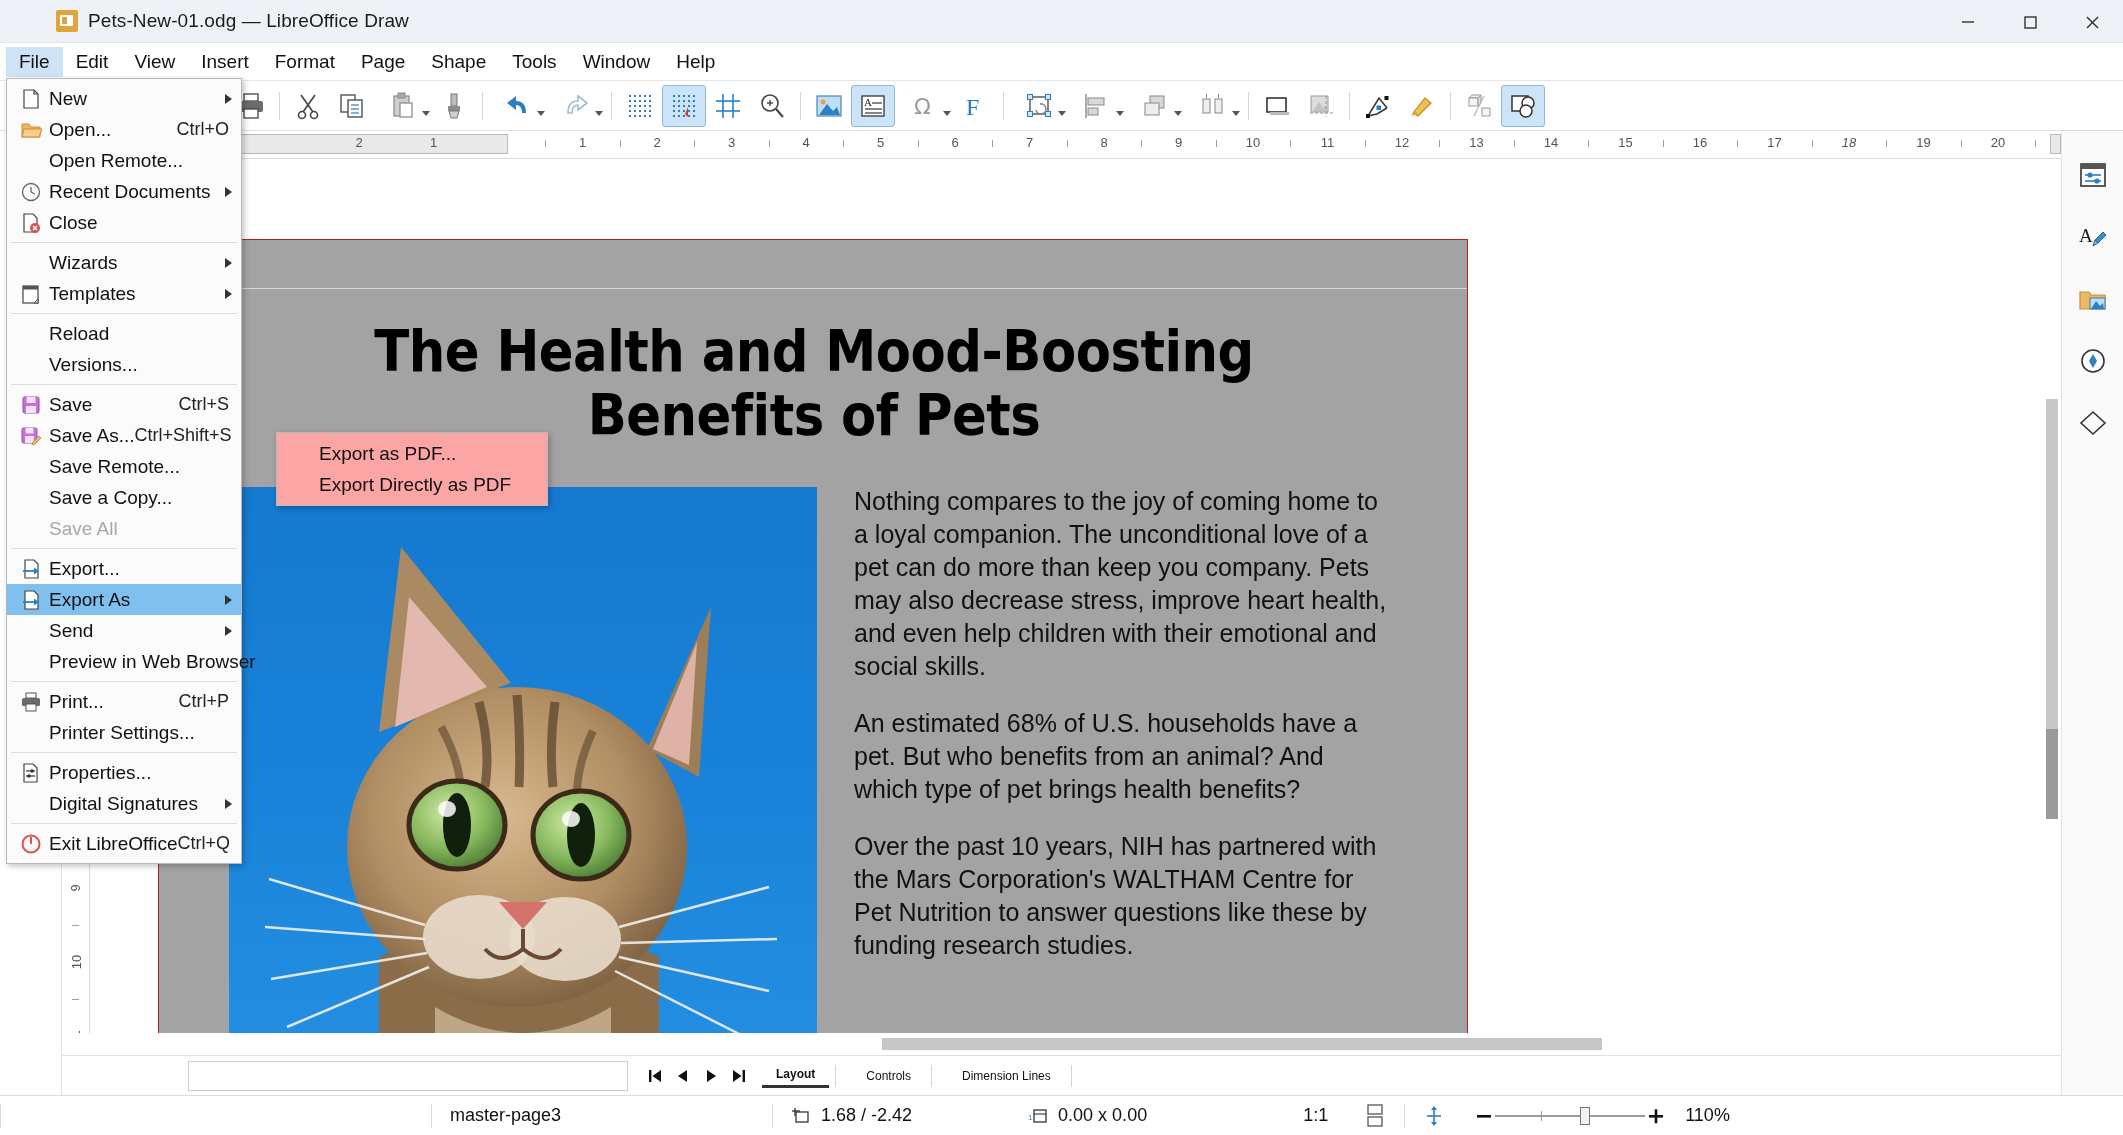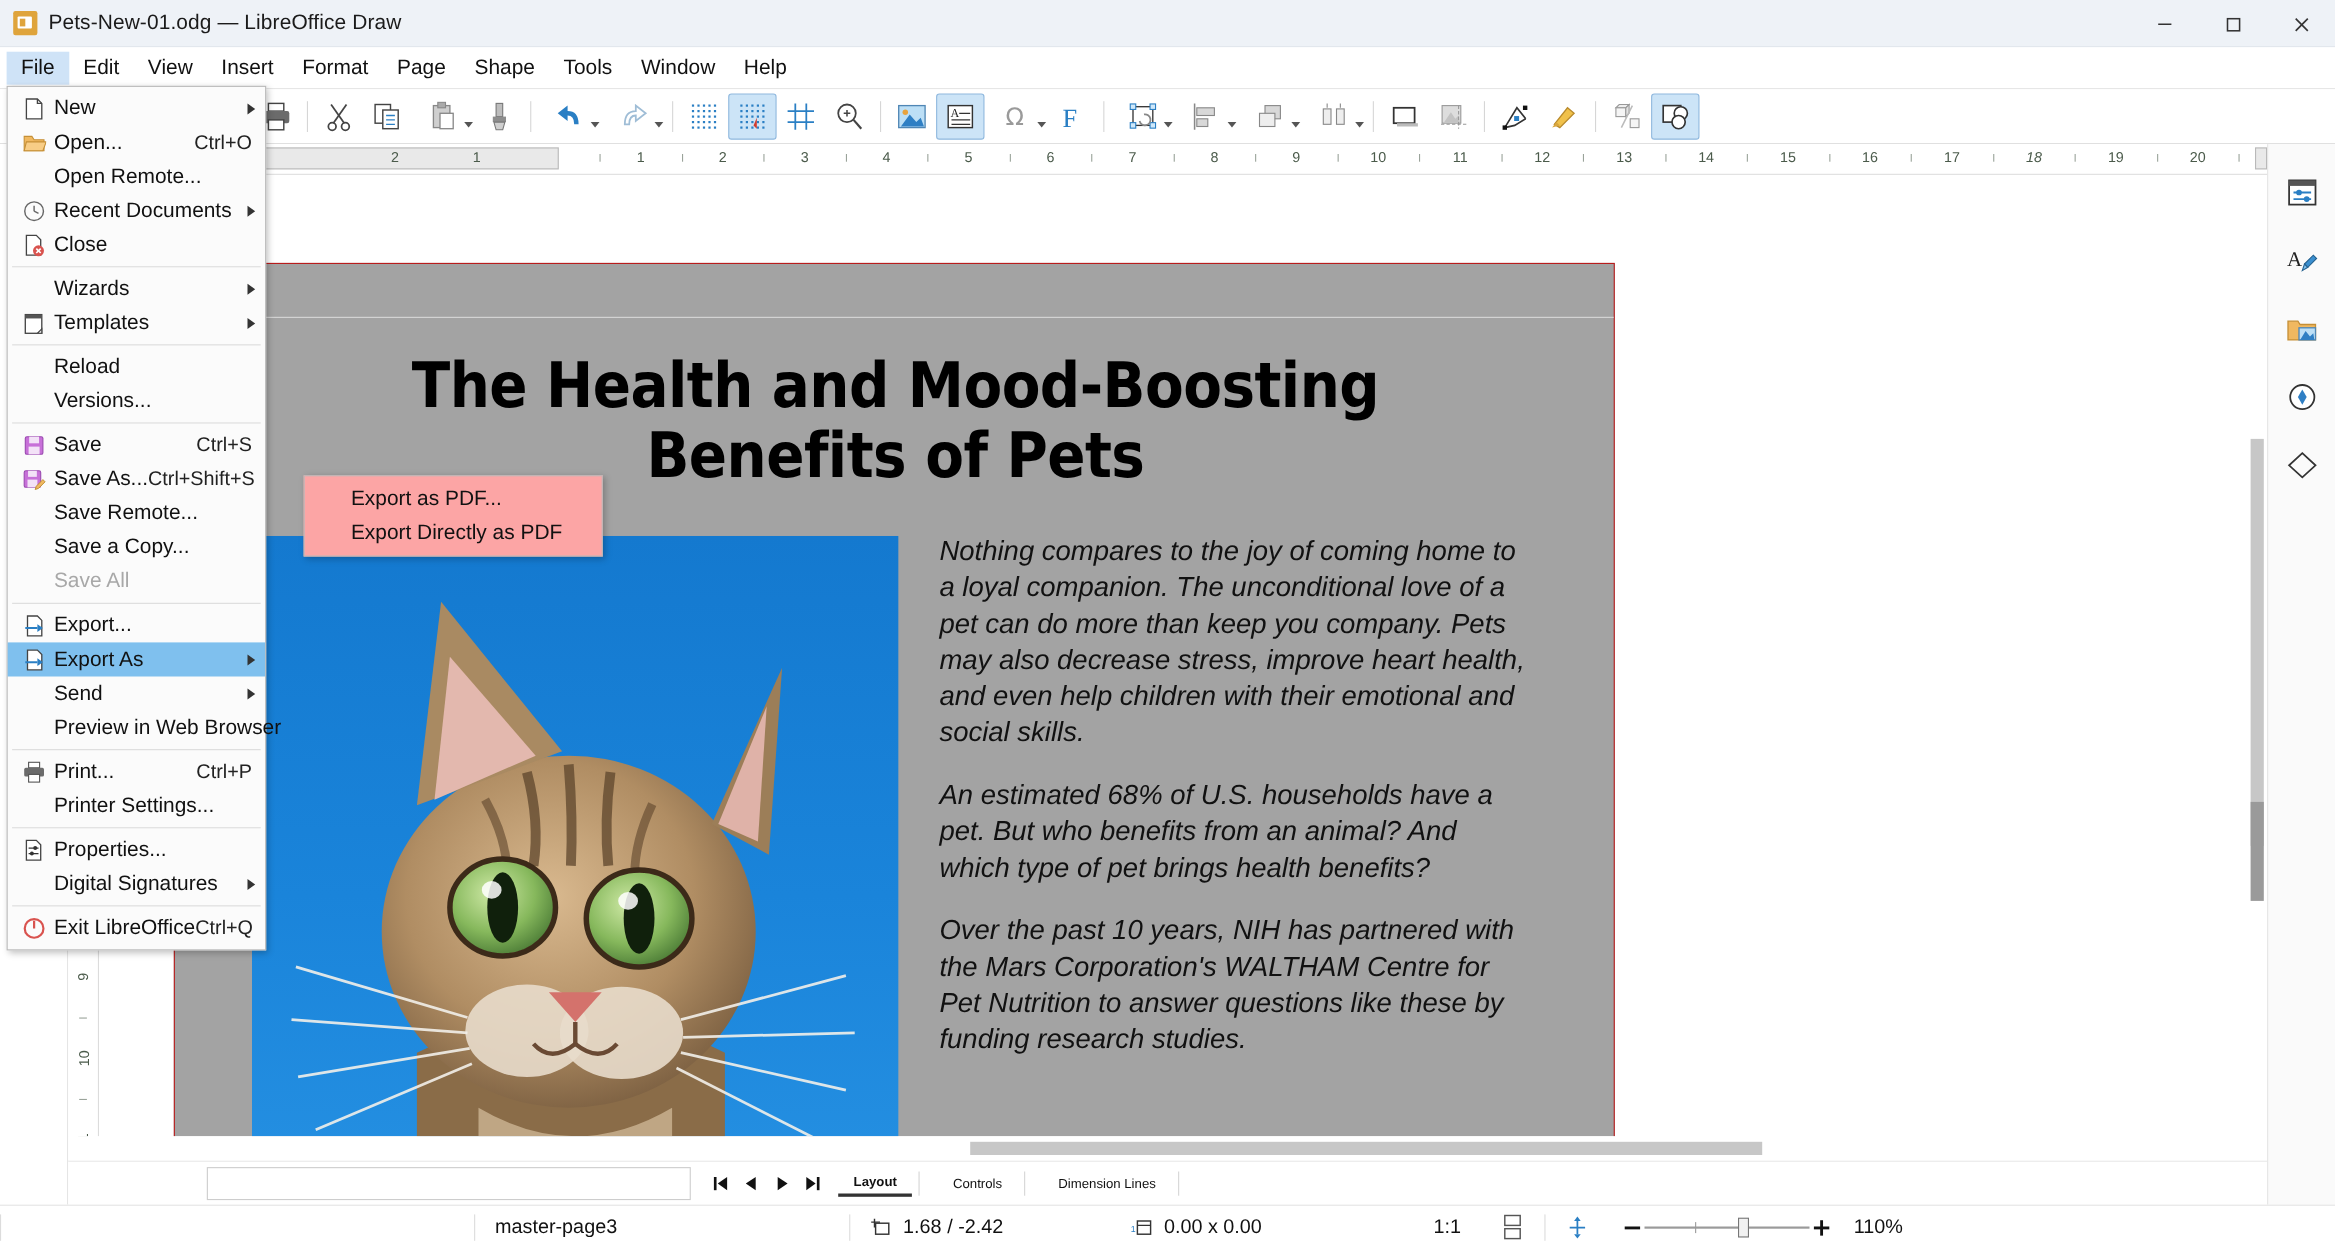--- a/index.html
+++ b/index.html
@@ -10,21 +10,21 @@
     background:#ffffff;
     overflow:hidden;
     position:relative;
     -webkit-font-smoothing: antialiased;
   }
   .app { width:2123px; height:1135px; display:flex; flex-direction:column; position:relative; }
 
   
   .titlebar {
     height:43px; background:#eef2f7; display:flex; align-items:center;
-    border-bottom:1px solid #dfe4ea; flex:0 0 43px; position:relative;
+    border-bottom:1px solid #dfe4ea; flex:0 0 43px; position:relative;padding-left:44px;
   }
   .titlebar .doc-icon {
     width:22px; height:22px; margin-left:12px; margin-right:10px;
     background:#dfa43b; border-radius:2px; position:relative; flex:0 0 22px;
   }
   .titlebar .doc-icon:after {
     content:""; position:absolute; left:4px; top:5px; width:13px; height:11px;
     background:#fff; border-radius:1px;
   }
   .titlebar .doc-icon:before {
@@ -96,21 +96,21 @@
     background:#a3a3a3; border:1px solid #b91c1c; box-shadow:0 0 0 0 transparent;
   }
   .page-title {
     position:absolute; left:90px; top:80px; width:1130px; text-align:center;
     font-family:"Liberation Sans Narrow","DejaVu Sans Condensed","Liberation Sans",sans-serif;
     font-weight:bold; font-size:57px; line-height:1.12; color:#000;
     letter-spacing:-0.5px;
   }
   .page-hr { position:absolute; left:0; top:48px; width:100%; height:1px; background:#d8d8d8; }
   .catbox { position:absolute; left:70px; top:247px; width:588px; height:595px; overflow:hidden; }
-  .textcol { position:absolute; left:695px; top:245px; width:540px;font-style:italic; }
+  .textcol { position:absolute; left:695px; top:245px; width:540px; }
   .textcol p { margin:0 0 24px 0; font-size:25px; line-height:1.32; color:#111; font-family:"Liberation Sans", sans-serif;}
 
   
   .rightbar { width:62px; flex:0 0 62px; background:#fafafa; border-left:1px solid #e3e3e3;
               display:flex; flex-direction:column; align-items:center; padding-top:24px; gap:22px; }
   .rtool { width:46px; height:40px; display:flex; align-items:center; justify-content:center; }
 
   
   .vscroll { position:absolute; right:0; top:0; width:18px; height:100%; background:#fff; }
   .vscroll .thumb { position:absolute; left:3px; width:12px; background:#c7c7c7; border-radius:0; }

